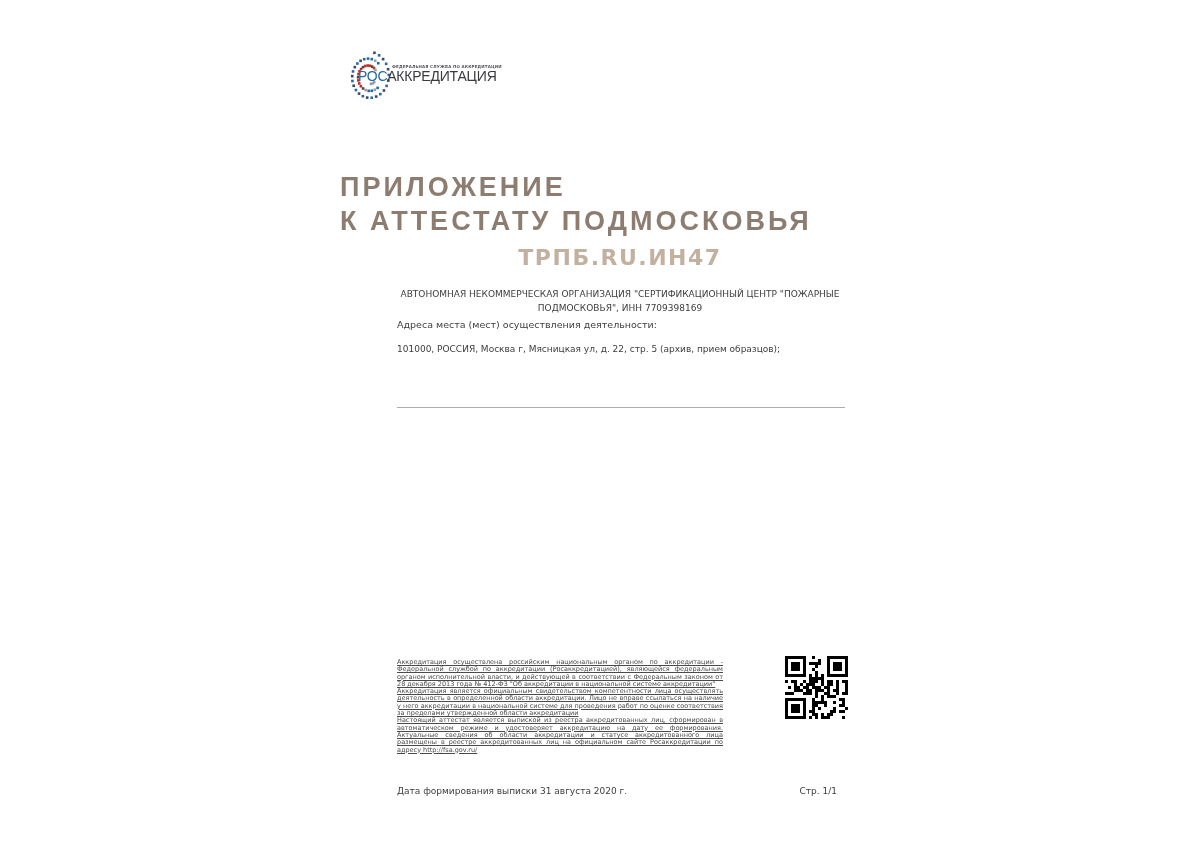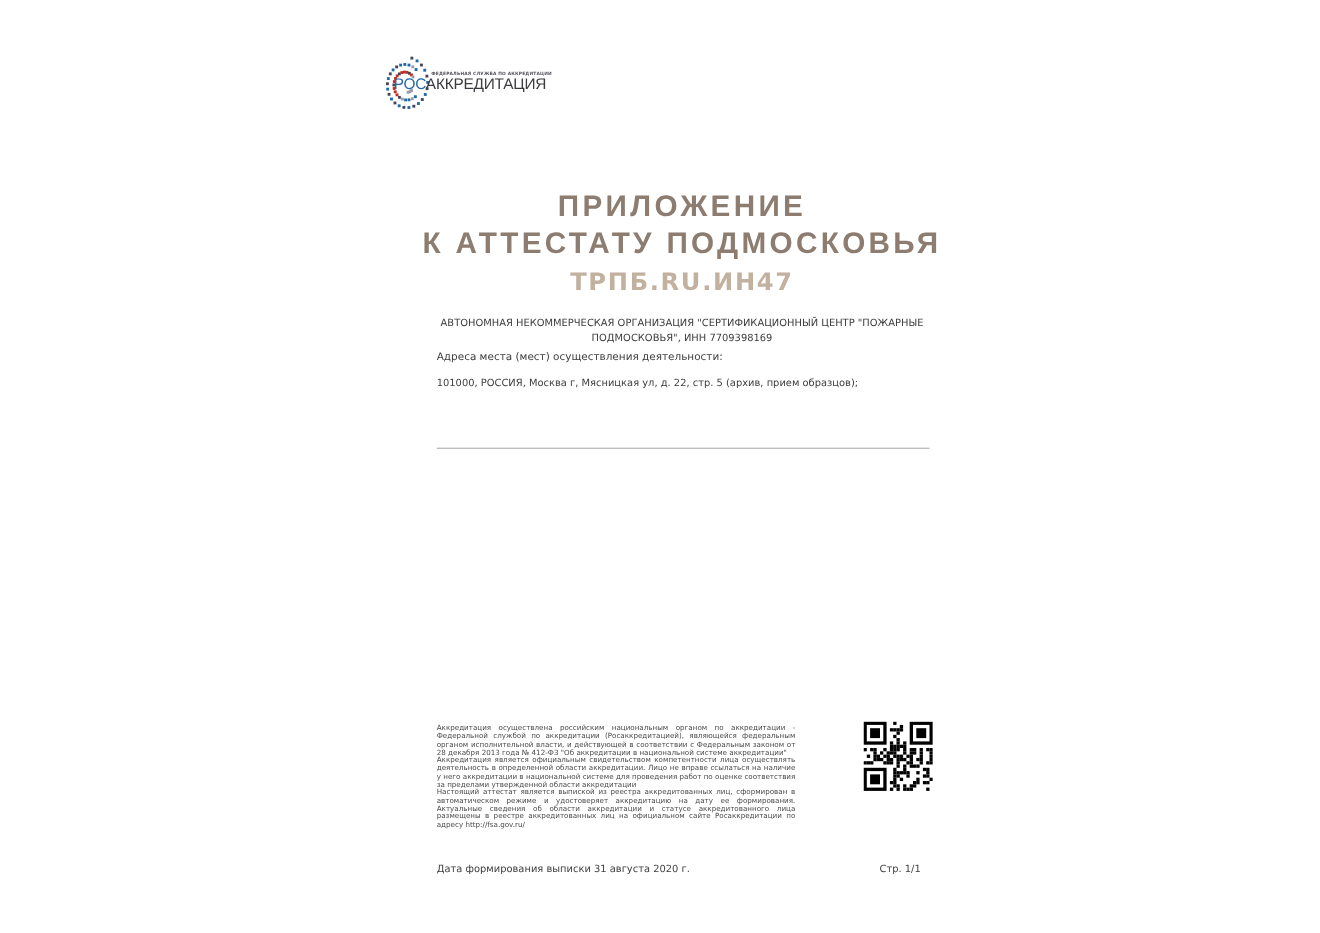--- a/index.html
+++ b/index.html
@@ -12,39 +12,39 @@
   .logo{left:346px;top:44px;width:170px;height:70px;}
   .logo svg{position:absolute;left:0;top:6px;}
   .logo-tiny{position:absolute;left:46px;top:20px;font-size:4px;letter-spacing:.15px;
              color:#55555e;white-space:nowrap;font-weight:bold;}
   .logo-brand{position:absolute;left:12px;top:24px;font-size:14px;font-weight:normal;
               letter-spacing:-0.2px;white-space:nowrap;font-family:"Liberation Sans",sans-serif;}
   .brand-blue{color:var(--logo-blue);}
   .brand-dark{color:#3b3b3f;}
 
   
-  .title-line{left:340px;top:0;width:560px;text-align:center;font-weight:bold;
+  .title-line{left:340px;top:0;width:560px;text-align:left;font-weight:bold;
               color:var(--title-color);font-size:27px;letter-spacing:3px;
               font-family:"Liberation Sans",sans-serif;white-space:nowrap;}
   .title-1{top:172px;}
   .title-2{top:206px;}
   .cert-number{left:340px;top:245px;width:560px;text-align:center;font-weight:bold;
                color:var(--number-color);font-size:22px;letter-spacing:1.5px;}
 
   
   .org-name{left:380px;top:287px;width:480px;text-align:center;font-size:9px;
             line-height:14px;color:var(--body-color);}
   .addr-label{left:397px;top:319px;width:460px;font-size:9.5px;color:var(--body-color);}
   .addr-list{left:397px;top:341px;width:458px;font-size:9px;line-height:17px;color:var(--body-color);}
   .divider{left:397px;top:407px;width:448px;height:0;border-top:1px solid #adadad;}
 
   
   .legal{left:397px;top:659px;width:326px;font-size:6.5px;line-height:7.3px;
          color:#4a4a4c;text-align:justify;}
-  .legal p{margin:0;}
+  .legal p{margin:0;text-decoration:underline;}
 
   
   .qr{left:785px;top:656px;width:63px;height:63px;}
 
   
   .footer-date{left:397px;top:786px;font-size:9px;color:var(--body-color);}
   .footer-page{left:712px;top:786px;width:125px;text-align:right;font-size:9px;color:var(--body-color);}
 </style>
 </head>
 <body>

